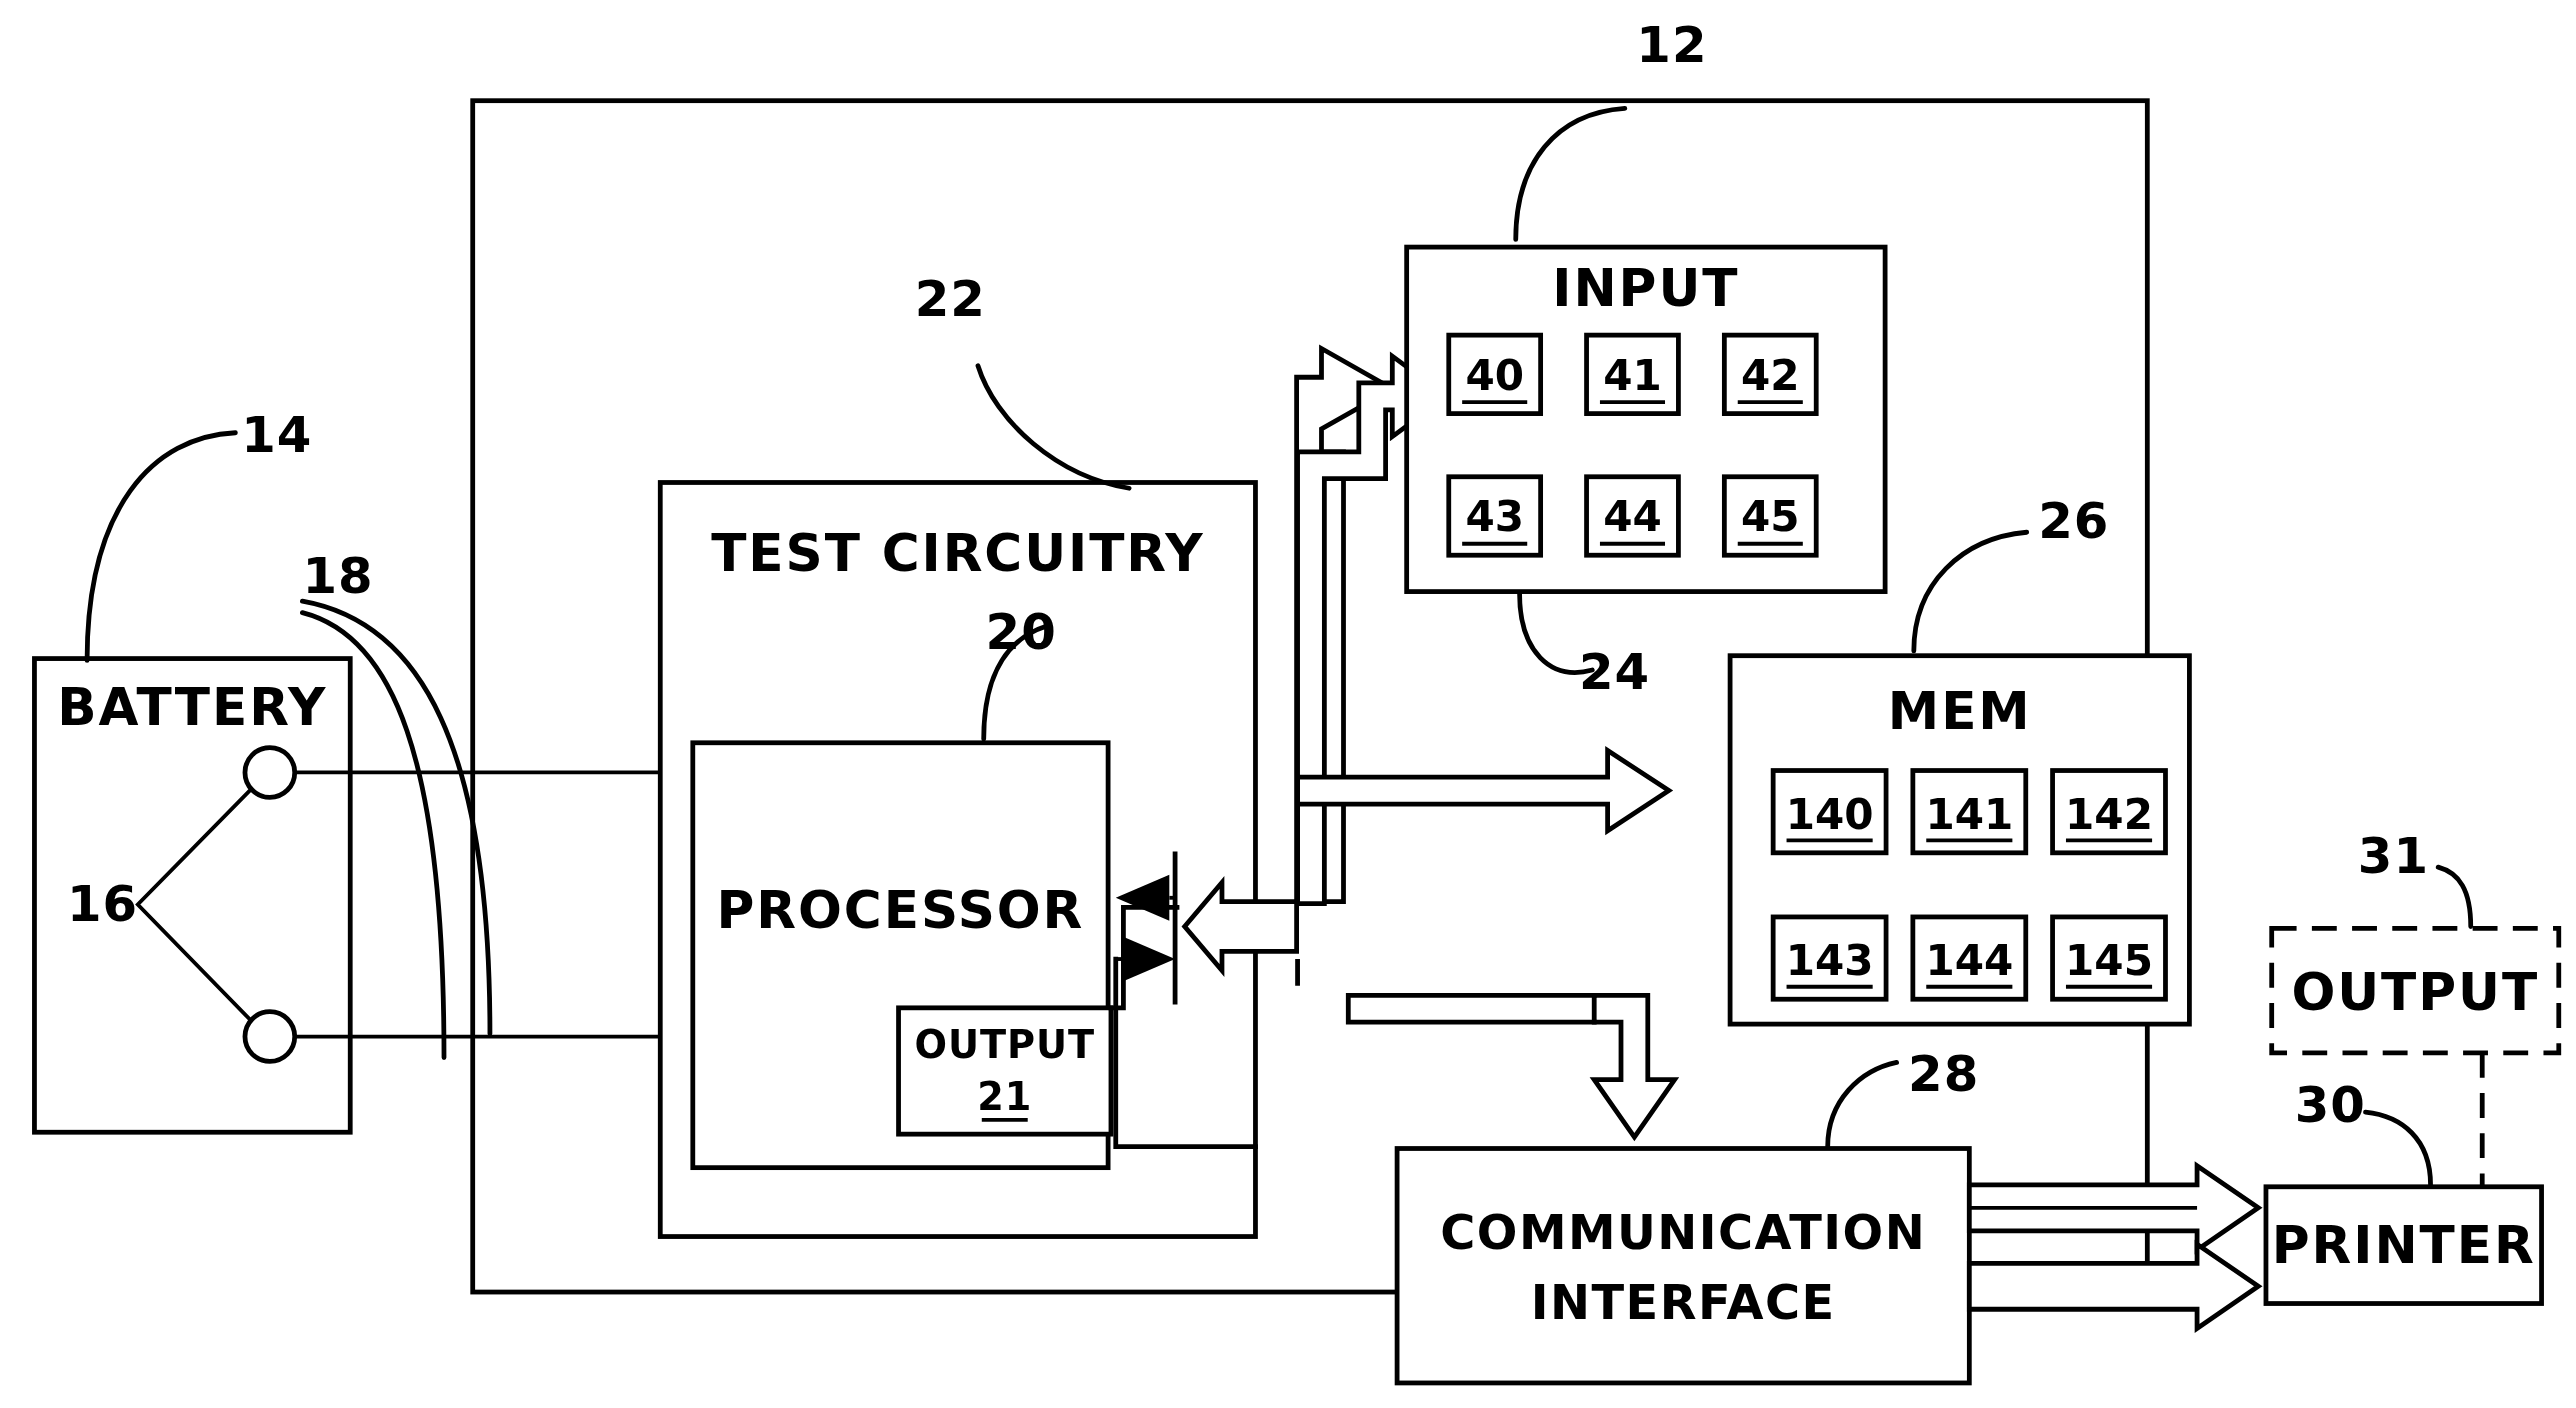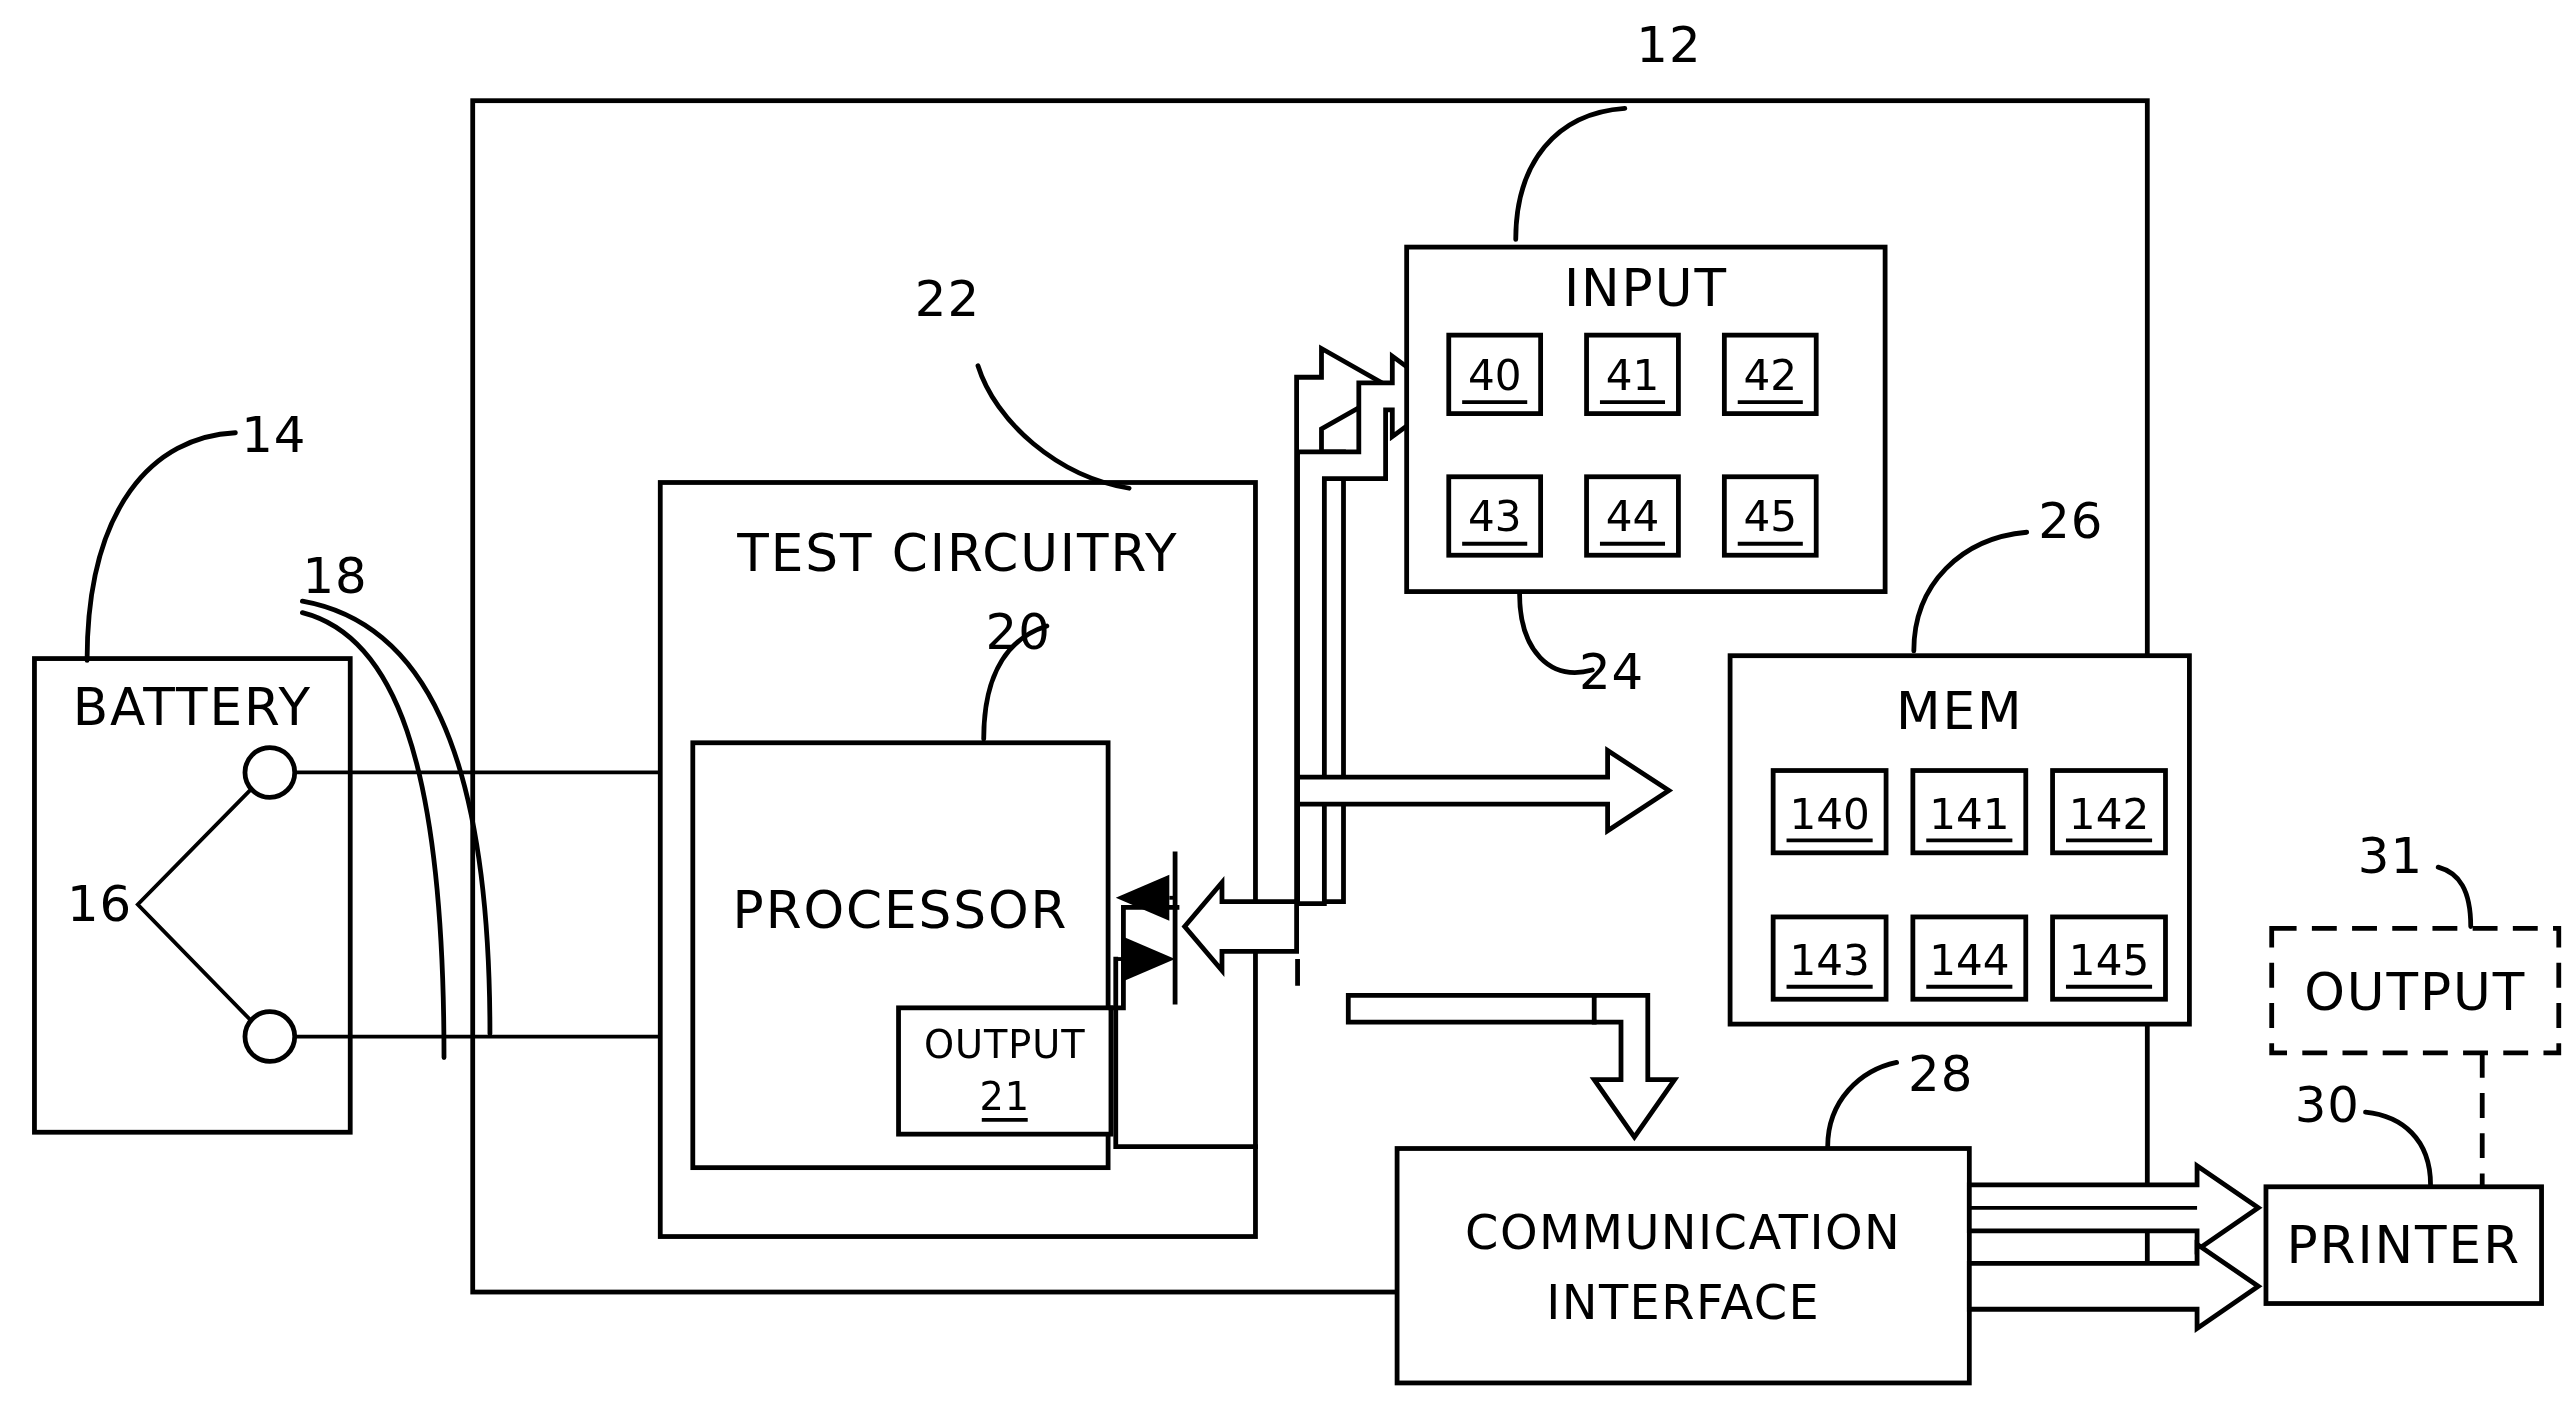--- a/index.html
+++ b/index.html
@@ -7,20 +7,21 @@
     padding: 0;
     background: #ffffff;
   }
   #stage {
     position: relative;
     width: 2576px;
     height: 1409px;
     background: #ffffff;
     overflow: hidden;
     font-family: "DejaVu Sans", sans-serif;
+    font-weight: bold;
   }
   svg#diagram {
     position: absolute;
     left: 0;
     top: 0;
     width: 2576px;
     height: 1409px;
   }
   .stroke {
     fill: none;

